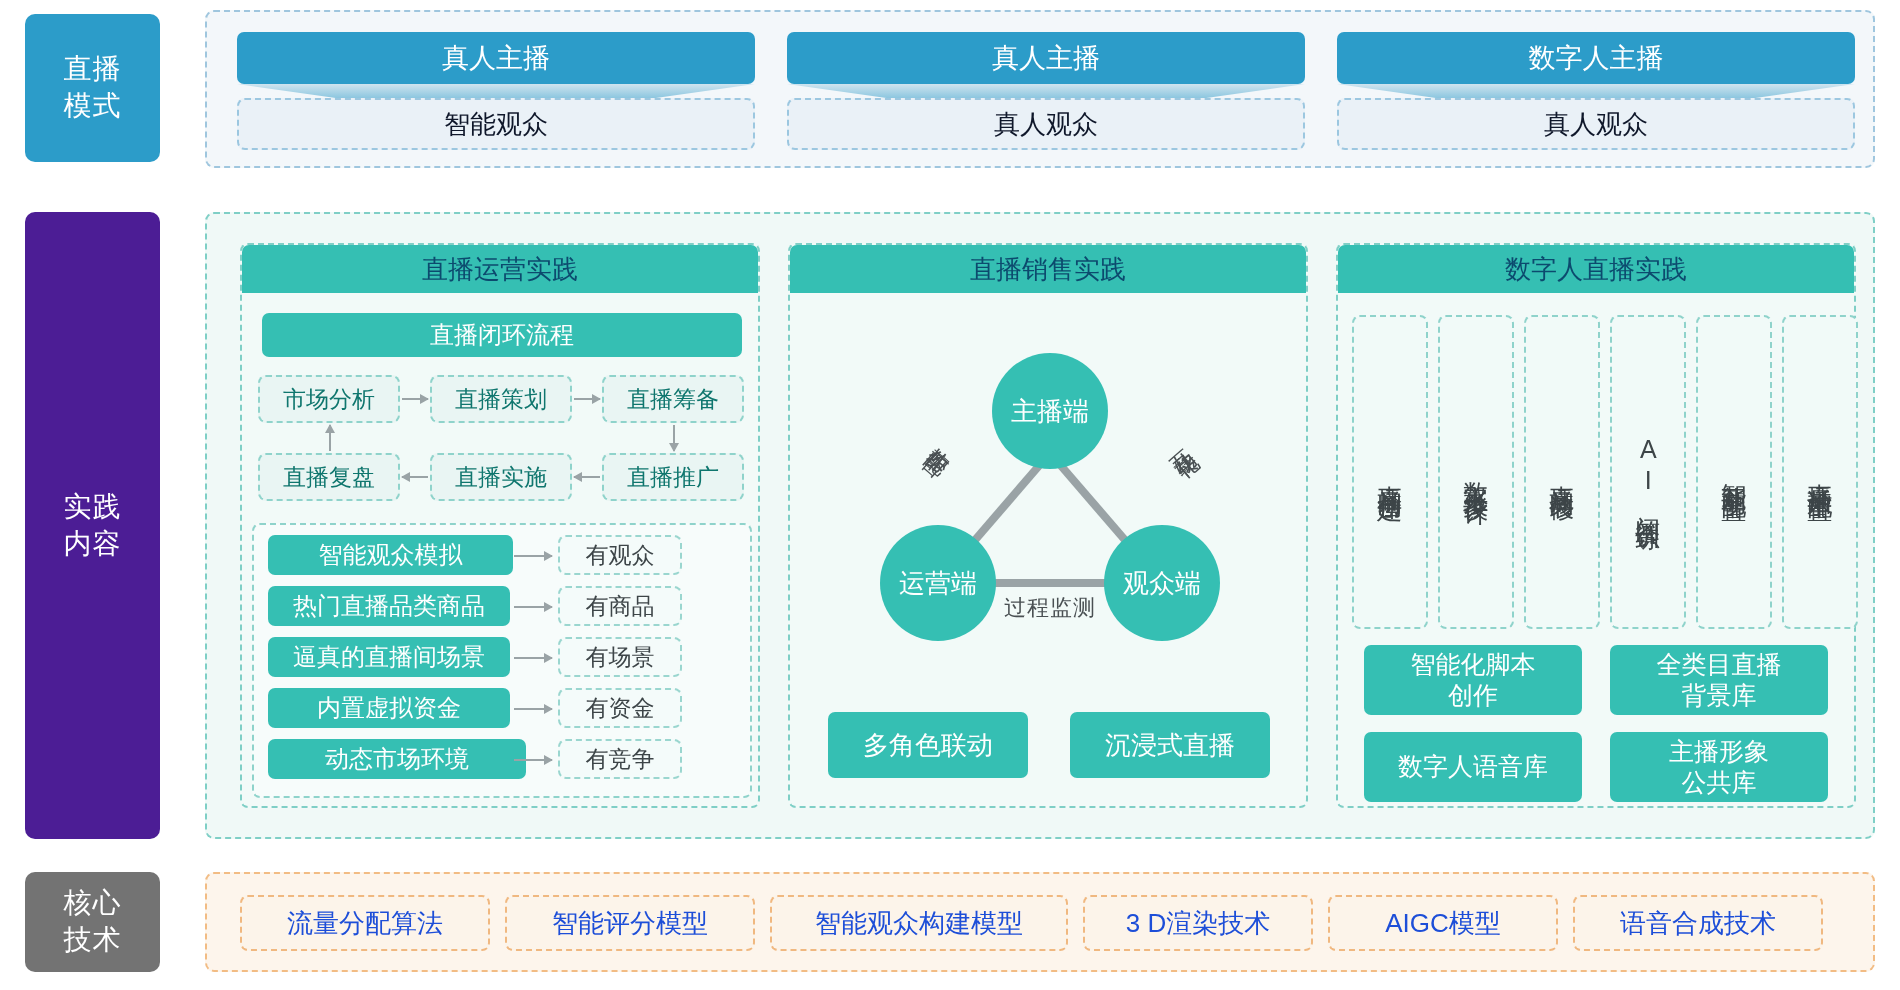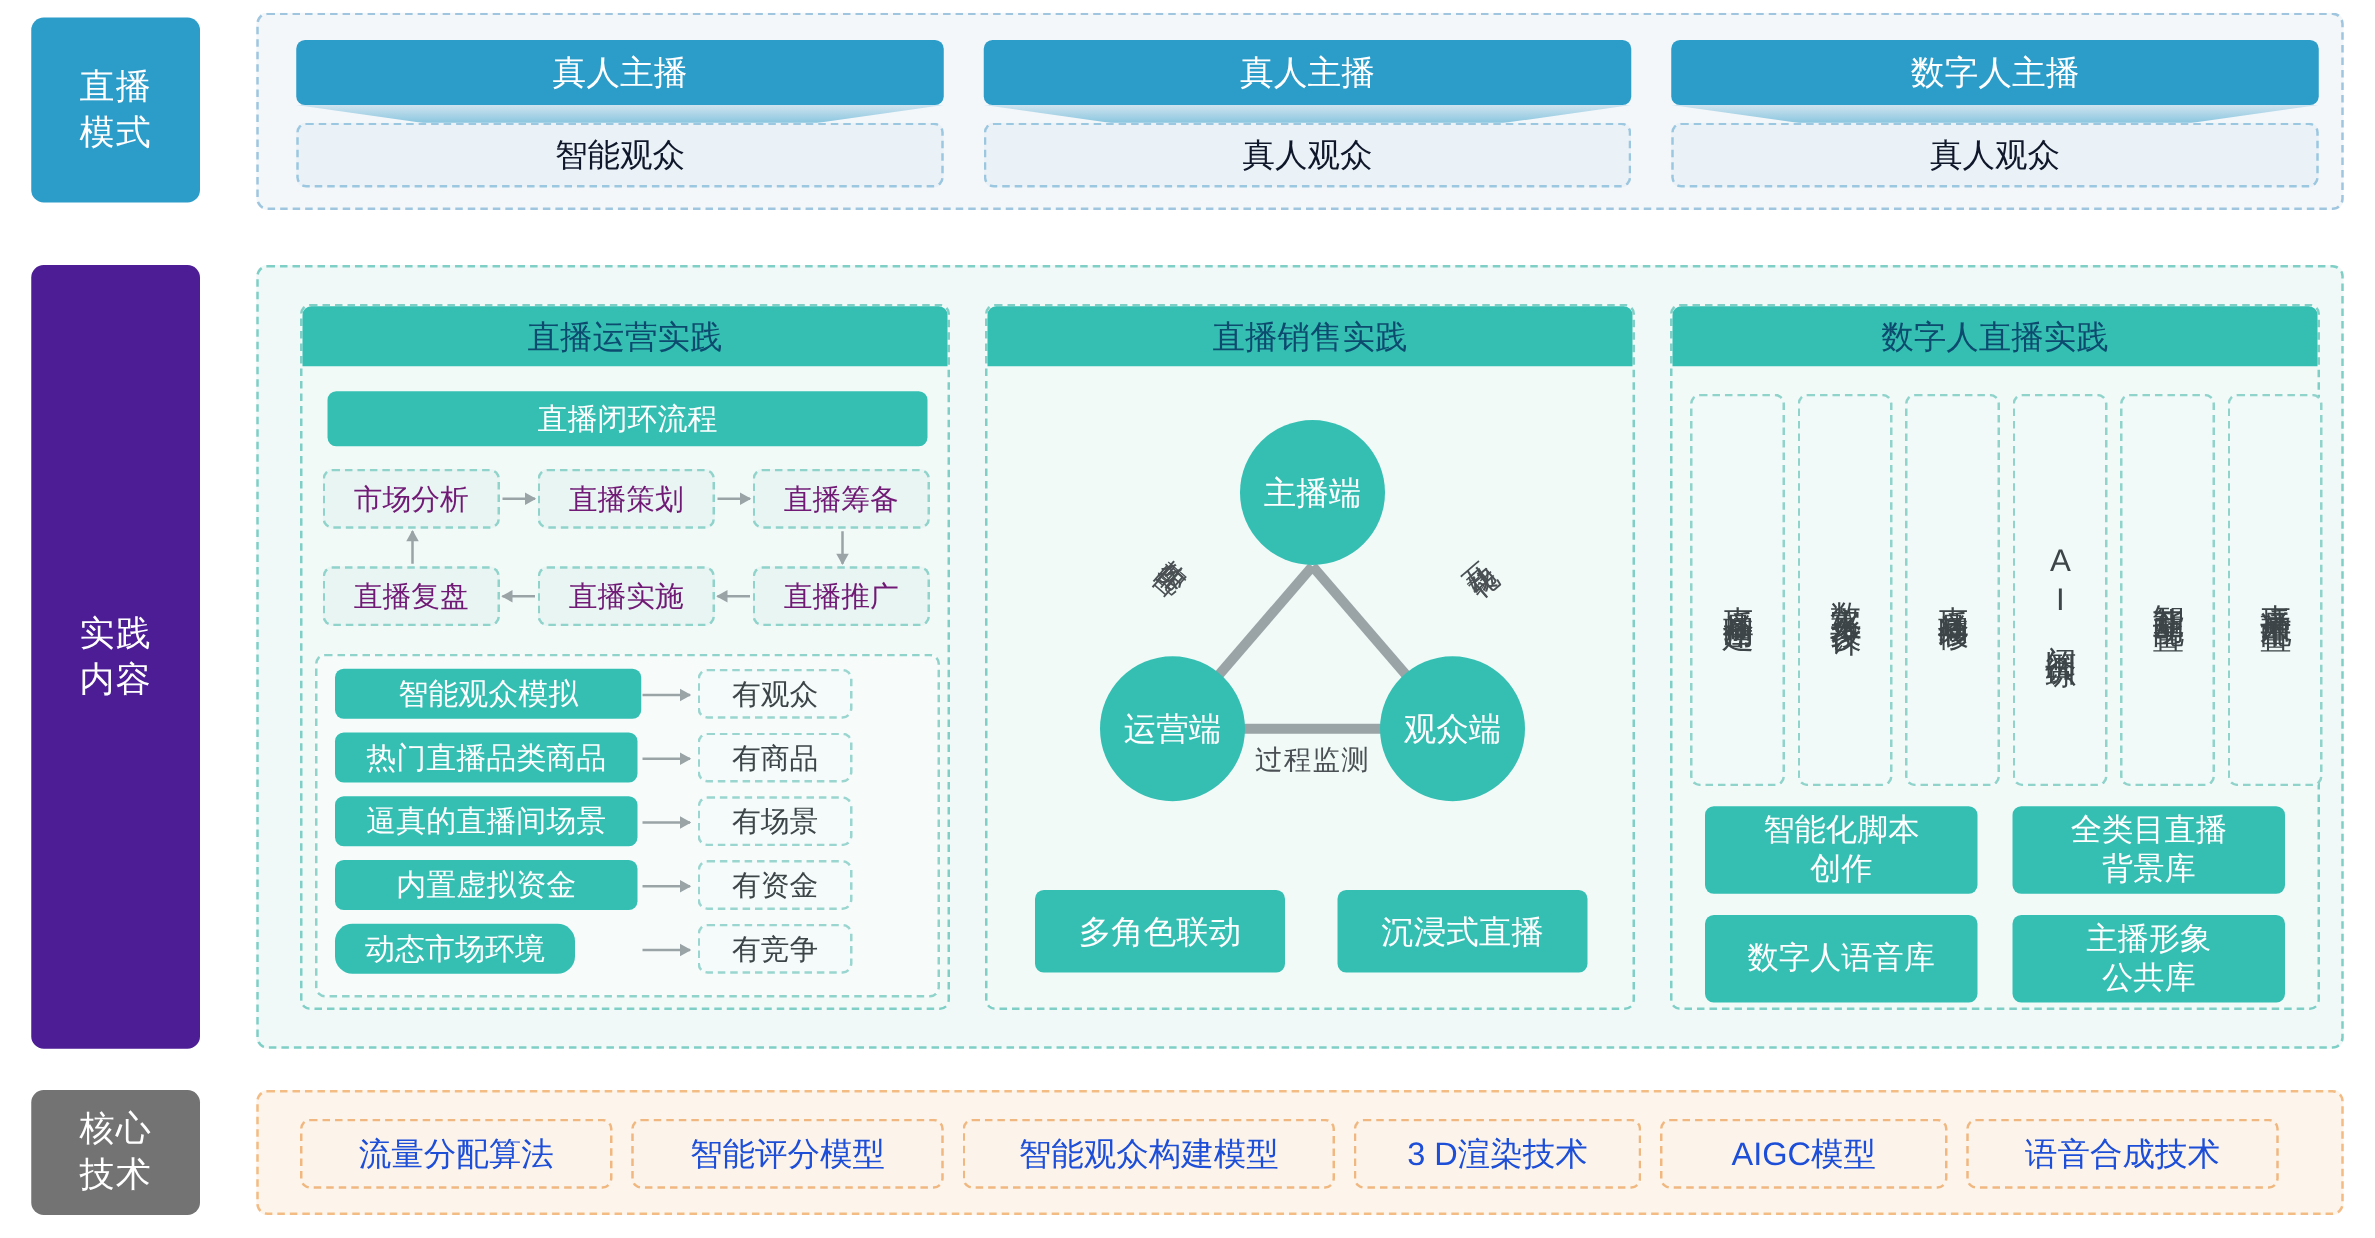--- a/index.html
+++ b/index.html
@@ -21,21 +21,21 @@
   .row-box-teal{border-radius:9px;border:2px dashed #7fcfc6;background:#f0f9f7;}
   .row-box-orange{border-radius:9px;border:2px dashed #f2bc84;background:#fdf5ec;}
   .mode-head{border-radius:7px;background:#2c9cc9;color:#fff;font-size:27px;height:52px;}
   .mode-funnel{position:absolute;left:0;top:52px;width:100%;height:34px;}
   .mode-foot{border:2px dashed #9cc7e0;border-radius:8px;background:#eaf1f7;color:#0f172a;font-size:26px;height:52px;}
 
   
   .col-box{border:2px dashed #7fcfc6;border-radius:8px;background:#f2faf8;}
   .col-head{background:#35bfb3;color:#0c4a6e;font-size:26px;height:48px;border-radius:7px 7px 0 0;position:absolute;left:0;top:0;width:100%;}
   .sub-teal{background:#35bfb3;color:#fff;border-radius:7px;font-size:24px;}
-  .sub-dash{border:2px dashed #8fd3cb;border-radius:8px;background:#e9f5f3;color:#701a75;font-size:23px;}
+  .sub-dash{border:2px dashed #8fd3cb;border-radius:8px;background:#e9f5f3;color:#0f766e;font-size:23px;}
   .sub-dash-lite{border:2px dashed #9ad6cf;border-radius:8px;background:#f4fbfa;color:#3d4548;font-size:23px;}
 
   .arrow-h{position:absolute;height:2px;background:#9aa3a6;}
   .arrow-h:after{content:"";position:absolute;right:-1px;top:-4px;border-left:9px solid #9aa3a6;border-top:5px solid transparent;border-bottom:5px solid transparent;}
   .arrow-h.rev:after{content:"";left:-1px;right:auto;border-left:0;border-right:9px solid #9aa3a6;}
   .arrow-v{position:absolute;width:2px;background:#9aa3a6;}
   .arrow-v:after{content:"";position:absolute;bottom:-1px;left:-4px;border-top:9px solid #9aa3a6;border-left:5px solid transparent;border-right:5px solid transparent;}
   .arrow-v.up:after{content:"";top:-1px;bottom:auto;border-top:0;border-bottom:9px solid #9aa3a6;}
 
   
@@ -142,37 +142,37 @@
     <div class="abs sub-dash-lite ctr" style="left:316px;top:341px;width:124px;height:40px;">有商品</div>
 
     <div class="abs sub-teal ctr" style="left:26px;top:392px;width:242px;height:40px;">逼真的直播间场景</div>
     <div class="arrow-h" style="left:272px;top:412px;width:38px;"></div>
     <div class="abs sub-dash-lite ctr" style="left:316px;top:392px;width:124px;height:40px;">有场景</div>
 
     <div class="abs sub-teal ctr" style="left:26px;top:443px;width:242px;height:40px;">内置虚拟资金</div>
     <div class="arrow-h" style="left:272px;top:463px;width:38px;"></div>
     <div class="abs sub-dash-lite ctr" style="left:316px;top:443px;width:124px;height:40px;">有资金</div>
 
-    <div class="abs sub-teal ctr" style="left:26px;top:494px;width:192px;height:40px;border-radius:14px;">动态市场环境</div>
+    <div class="abs sub-teal ctr" style="left:26px;top:494px;width:258px;height:40px;">动态市场环境</div>
     <div class="arrow-h" style="left:272px;top:514px;width:38px;"></div>
     <div class="abs sub-dash-lite ctr" style="left:316px;top:494px;width:124px;height:40px;">有竞争</div>
   </div>
 
   <div class="abs col-box" style="left:788px;top:243px;width:520px;height:565px;">
     <div class="col-head ctr">直播销售实践</div>
 
     <div class="abs" style="left:0;top:48px;width:520px;height:400px;">
 
       <svg width="520" height="400" style="position:absolute;left:0;top:0;">
         <line x1="260" y1="160" x2="148" y2="290" stroke="#9aa3a6" stroke-width="8"></line>
         <line x1="260" y1="160" x2="372" y2="290" stroke="#9aa3a6" stroke-width="8"></line>
         <line x1="148" y1="290" x2="372" y2="290" stroke="#9aa3a6" stroke-width="8"></line>
       </svg>
 
-      <div class="abs node ctr" style="left:202px;top:43px;width:116px;height:116px;">主播端</div>
+      <div class="abs node ctr" style="left:202px;top:60px;width:116px;height:116px;">主播端</div>
       <div class="abs node ctr" style="left:90px;top:232px;width:116px;height:116px;">运营端</div>
       <div class="abs node ctr" style="left:314px;top:232px;width:116px;height:116px;">观众端</div>
 
       <div class="edge-label vtext" style="left:152px;top:146px;transform:rotate(41deg);transform-origin:50% 0;">协作配合</div>
       <div class="edge-label vtext" style="left:360px;top:148px;transform:rotate(-41deg);transform-origin:50% 0;">互动转化</div>
       <div class="edge-label" style="left:194px;top:300px;width:132px;text-align:center;">过程监测</div>
     </div>
 
     <div class="abs sub-teal ctr" style="left:38px;top:467px;width:200px;height:66px;font-size:26px;">多角色联动</div>
     <div class="abs sub-teal ctr" style="left:280px;top:467px;width:200px;height:66px;font-size:26px;">沉浸式直播</div>

